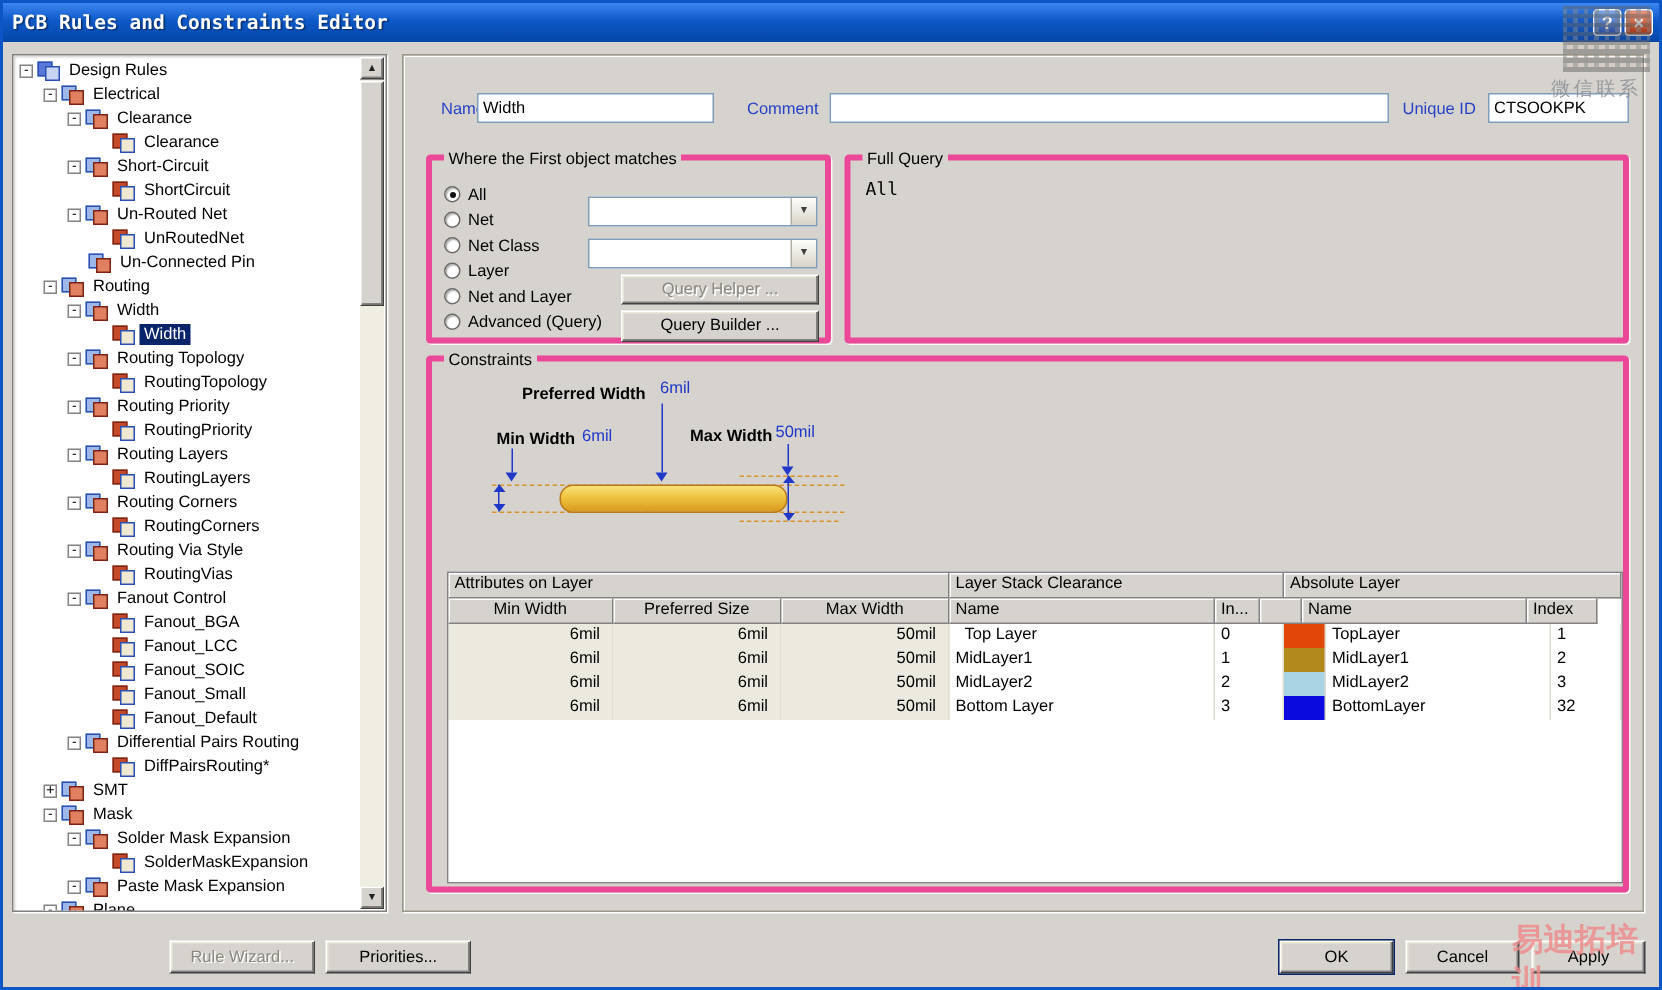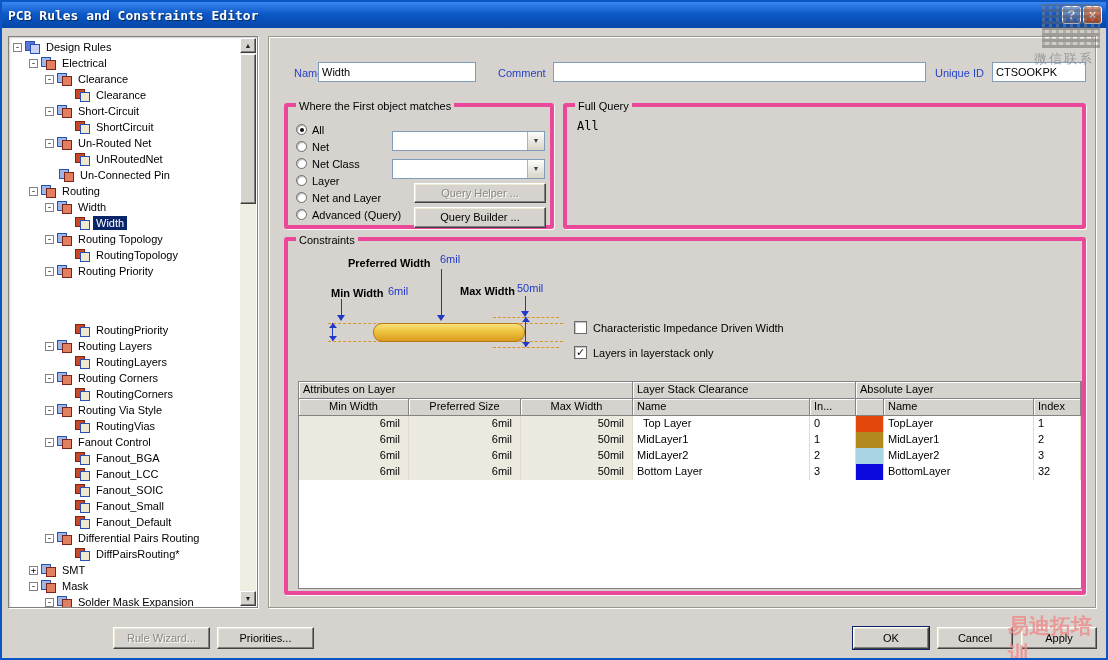--- a/index.html
+++ b/index.html
@@ -265,21 +265,21 @@
           <div class="trow" style="padding-left: 51px;">
             <span class="expsp"></span>
             <span class="ticon rule"></span>
             <span class="tlabel">RoutingTopology</span>
           </div>
           <div class="trow" style="padding-left: 35px;">
             <span class="exp">-</span>
             <span class="ticon cat"></span>
             <span class="tlabel">Routing Priority</span>
           </div>
-          <div class="trow" style="padding-left: 51px; margin-top: 43px;">
+          <div class="trow" style="padding-left: 51px;">
             <span class="expsp"></span>
             <span class="ticon rule"></span>
             <span class="tlabel">RoutingPriority</span>
           </div>
           <div class="trow" style="padding-left: 35px;">
             <span class="exp">-</span>
             <span class="ticon cat"></span>
             <span class="tlabel">Routing Layers</span>
           </div>
           <div class="trow" style="padding-left: 51px;">
@@ -457,43 +457,33 @@
           <span class="vline" style="left:153px;top:28px;height:46px"></span>
           <span class="tri-down" style="left:149px;top:74px"></span>
           <span class="vline" style="left:53px;top:58px;height:16px"></span>
           <span class="tri-down" style="left:49px;top:74px"></span>
           <span class="vline" style="left:237px;top:55px;height:15px"></span>
           <span class="tri-down" style="left:233px;top:70px"></span>
           <span class="measure" style="left:44px;top:82px;height:18px"></span>
           <span class="measure" style="left:237px;top:76px;height:30px"></span>
         </div>
 
-        <div class="cb-stack">
-            <div class="cbrow">
-              <span class="cb"></span>
-              <span>Characteristic Impedance Driven Width</span>
-            </div>
-            <div class="cbrow">
-              <span class="cb">✓</span>
-              <span>Layers in layerstack only</span>
-            </div>
-          </div>
 
         <div class="ctable">
           <div class="trow-h">
               <div class="hcell" style="width: 334px;">Attributes on Layer</div>
               <div class="hcell" style="width: 223px;">Layer Stack Clearance</div>
               <div class="hcell" style="width: 225px;">Absolute Layer</div>
             </div>
           <div class="trow-h">
               <div class="hcell" style="width: 110px; text-align: center;">Min Width</div>
               <div class="hcell" style="width: 112px; text-align: center;">Preferred Size</div>
               <div class="hcell" style="width: 112px; text-align: center;">Max Width</div>
               <div class="hcell" style="width: 177px;">Name</div>
-              <div class="hcell" style="width: 46px;">In...</div>
+              <div class="hcell" style="width: 30px;">In...</div>
               <div class="hcell" style="width: 28px;"></div>
               <div class="hcell" style="width: 150px;">Name</div>
               <div class="hcell" style="width: 47px;">Index</div>
             </div>
           <div>
               <div class="brow">
                 <div class="bcell num" style="width: 110px;">6mil</div>
                 <div class="bcell num" style="width: 112px;">6mil</div>
                 <div class="bcell num" style="width: 112px;">50mil</div>
                 <div class="bcell" style="width: 177px; padding-left: 10px;">Top Layer</div>

